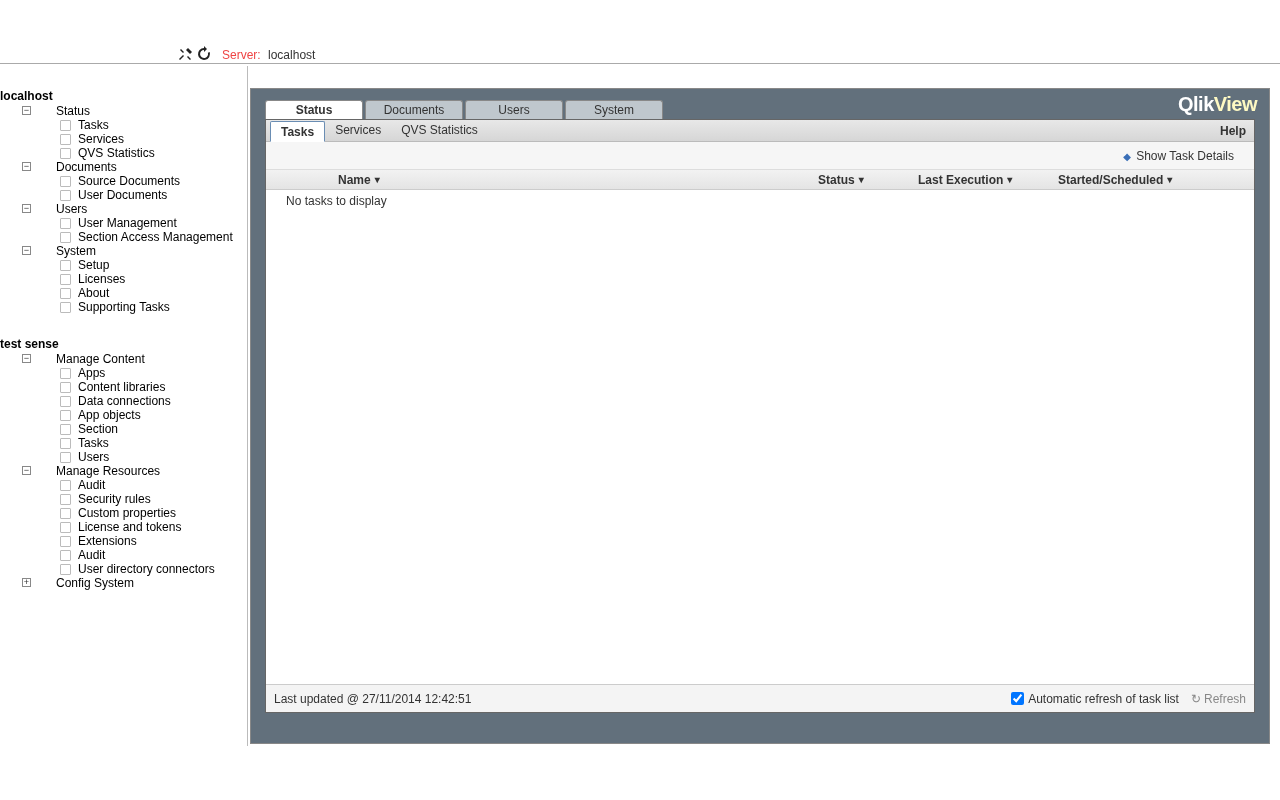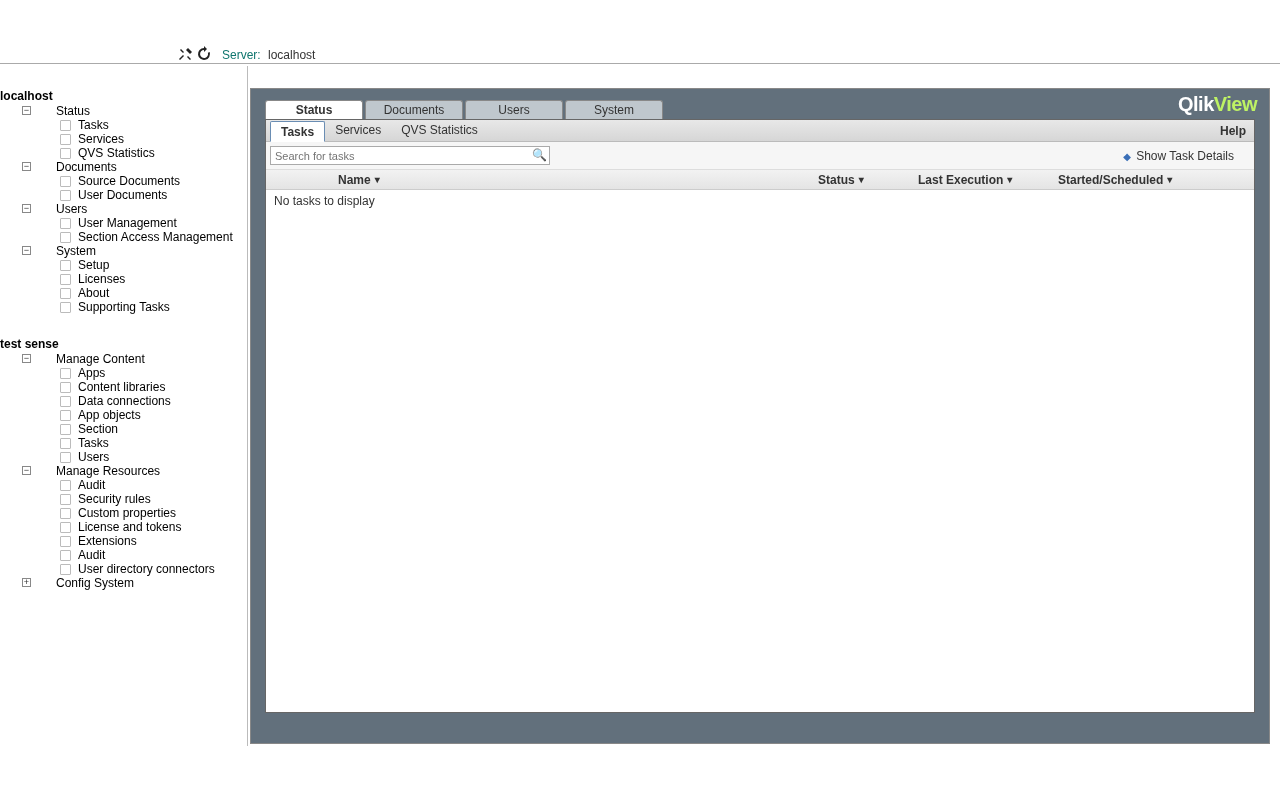--- a/index.html
+++ b/index.html
@@ -1,38 +1,38 @@
 <!DOCTYPE html>
 <html><head>
 <meta charset="utf-8">
 <style>
   * { box-sizing: border-box; margin: 0; padding: 0; }
   body { font-family: Arial, Helvetica, sans-serif; font-size: 12px; color: #000; background: #fff; width: 1280px; height: 800px; overflow: hidden; }
   .topbar { position: absolute; top: 0; left: 0; right: 0; height: 64px; border-bottom: 1px solid #aaa; background: #fff; }
   .topbar .tools { position: absolute; left: 178px; top: 46px; display: flex; align-items: center; gap: 2px; }
   .topbar .server-text { position: absolute; left: 222px; top: 48px; font-size: 12px; }
-  .topbar .server-label { color: #0f766e; }
+  .topbar .server-label { color: #ef4444; }
   .topbar .server-value { color: #333; margin-left: 4px; }
 
   .sidebar { position: absolute; left: 0; top: 66px; width: 248px; height: 680px; background: #fff; border-right: 1px solid #bbb; overflow: hidden; }
   .sidebar .root { font-size: 12px; line-height: 16px; font-weight: bold; margin-top: 22px; }
   .sidebar ul { list-style: none; }
   .sidebar li { position: relative; }
   .sidebar .grp { padding-left: 18px; }
   .sidebar .grp .expander { position: absolute; left: 22px; top: 2px; width: 9px; height: 9px; border: 1px solid #888; background: #fff; font-size: 9px; line-height: 7px; text-align: center; color: #333; cursor: pointer; }
   .sidebar .grp-label { padding-left: 38px; }
   .sidebar .leaf { position: relative; }
   .sidebar .leaf .box { position: absolute; left: 60px; top: 2px; width: 11px; height: 11px; border: 1px solid #bbb; background: #fff; border-radius: 1px; cursor: pointer; }
   .sidebar .leaf .label { padding-left: 78px; cursor: pointer; }
   .sidebar .root-row { font-weight: bold; }
   .sidebar .root-label { padding-left: 0; }
 
   .main { position: absolute; left: 250px; top: 88px; right: 10px; height: 656px; background: #62707c; border: 1px solid #888; }
   .brand { position: absolute; right: 12px; top: 4px; font-family: Arial, Helvetica, sans-serif; font-size: 20px; font-weight: bold; color: #fff; letter-spacing: -0.5px; }
-  .brand .g { color: #bef264; }
+  .brand .g { color: #fef9c3; }
 
   .tabs-row { position: absolute; left: 14px; top: 11px; display: flex; }
   .tab { width: 98px; height: 20px; background: #bfc7cd; border: 1px solid #888; border-bottom: none; text-align: center; font-size: 12px; line-height: 19px; color: #333; margin-right: 2px; cursor: pointer; border-radius: 3px 3px 0 0; }
   .tab.active { background: #fff; font-weight: bold; }
 
   .panel { position: absolute; left: 14px; top: 30px; right: 14px; bottom: 30px; background: #fff; border: 1px solid #666; }
   .subtabs { height: 22px; background: linear-gradient(#e8e8e8,#d6d6d6); border-bottom: 1px solid #bbb; display: flex; align-items: center; }
   .subtab { height: 22px; padding: 0 10px; font-size: 12px; line-height: 20px; color: #333; cursor: pointer; }
   .subtab.active { background: #fff; border: 1px solid #6a8db3; border-bottom: 1px solid #fff; font-weight: bold; margin-top: 1px; height: 21px; margin-left: 4px; border-radius: 2px 2px 0 0; }
   .help-link { margin-left: auto; margin-right: 8px; font-weight: bold; color: #333; cursor: pointer; }
@@ -46,21 +46,21 @@
 
   .col-header { height: 20px; background: linear-gradient(#f2f2f2,#e4e4e4); border-bottom: 1px solid #ccc; display: flex; align-items: center; font-size: 12px; }
   .col-header .col { font-weight: bold; color: #333; display: flex; align-items: center; gap: 4px; cursor: pointer; padding-left: 32px; }
   .col-header .funnel { font-size: 10px; color: #333; }
   .col-name { margin-left: 40px; flex: 0 0 480px; }
   .col-status { flex: 0 0 100px; }
   .col-last { flex: 0 0 140px; }
   .col-sched { flex: 0 0 150px; }
 
   .content-area { height: calc(100% - 22px - 28px - 20px - 28px); background: #fff; overflow: auto; }
-  .empty-msg { padding: 4px 8px; color: #333; font-size: 12px; }
+  .empty-msg { padding: 4px 8px; color: #333; font-size: 12px; margin-left: 12px; }
 
   .footer { position: absolute; left: 0; right: 0; bottom: 0; height: 28px; background: #f4f4f4; border-top: 1px solid #ccc; display: flex; align-items: center; padding: 0 8px; font-size: 12px; color: #333; }
   .footer .spacer { flex: 1; }
   .footer label { display: flex; align-items: center; gap: 4px; margin-right: 12px; cursor: pointer; }
   .footer .refresh-link { color: #888; cursor: pointer; display: flex; align-items: center; gap: 3px; }
   input[type=checkbox] { cursor: pointer; }
 </style>
 </head>
 <body>
 
@@ -234,24 +234,20 @@
     </div>
   <div class="panel">
     <div class="subtabs" id="subtabs">
 
       <div class="subtab active">Tasks</div>
         <div class="subtab">Services</div>
         <div class="subtab">QVS Statistics</div>
         <span class="help-link">Help</span>
     </div>
     <div class="search-row">
-      <div class="search-wrap">
-        <input class="search-input" placeholder="Search for tasks" style="">
-        <span class="mag">🔍</span>
-      </div>
       <span class="show-details">
         <span class="diamond">◆</span>
         <span>Show Task Details</span>
       </span>
     </div>
     <div class="col-header">
       <div class="col col-name">
           <span>Name</span>
           <span class="funnel">▾</span>
         </div>
@@ -264,14 +260,26 @@
           <span class="funnel">▾</span>
         </div>
       <div class="col col-sched">
           <span>Started/Scheduled</span>
           <span class="funnel">▾</span>
         </div>
     </div>
     <div class="content-area">
       <div class="empty-msg">No tasks to display</div>
     </div>
+    <div class="footer">
+      <span>Last updated @ 27/11/2014 12:42:51</span>
+      <span class="spacer"></span>
+      <label>
+        <input type="checkbox" id="auto-refresh-cb" checked="" style="">
+        <span>Automatic refresh of task list</span>
+      </label>
+      <span class="refresh-link">
+        <span>↻</span>
+        <span>Refresh</span>
+      </span>
+    </div>
   </div>
 </div>
 
 </body></html>

